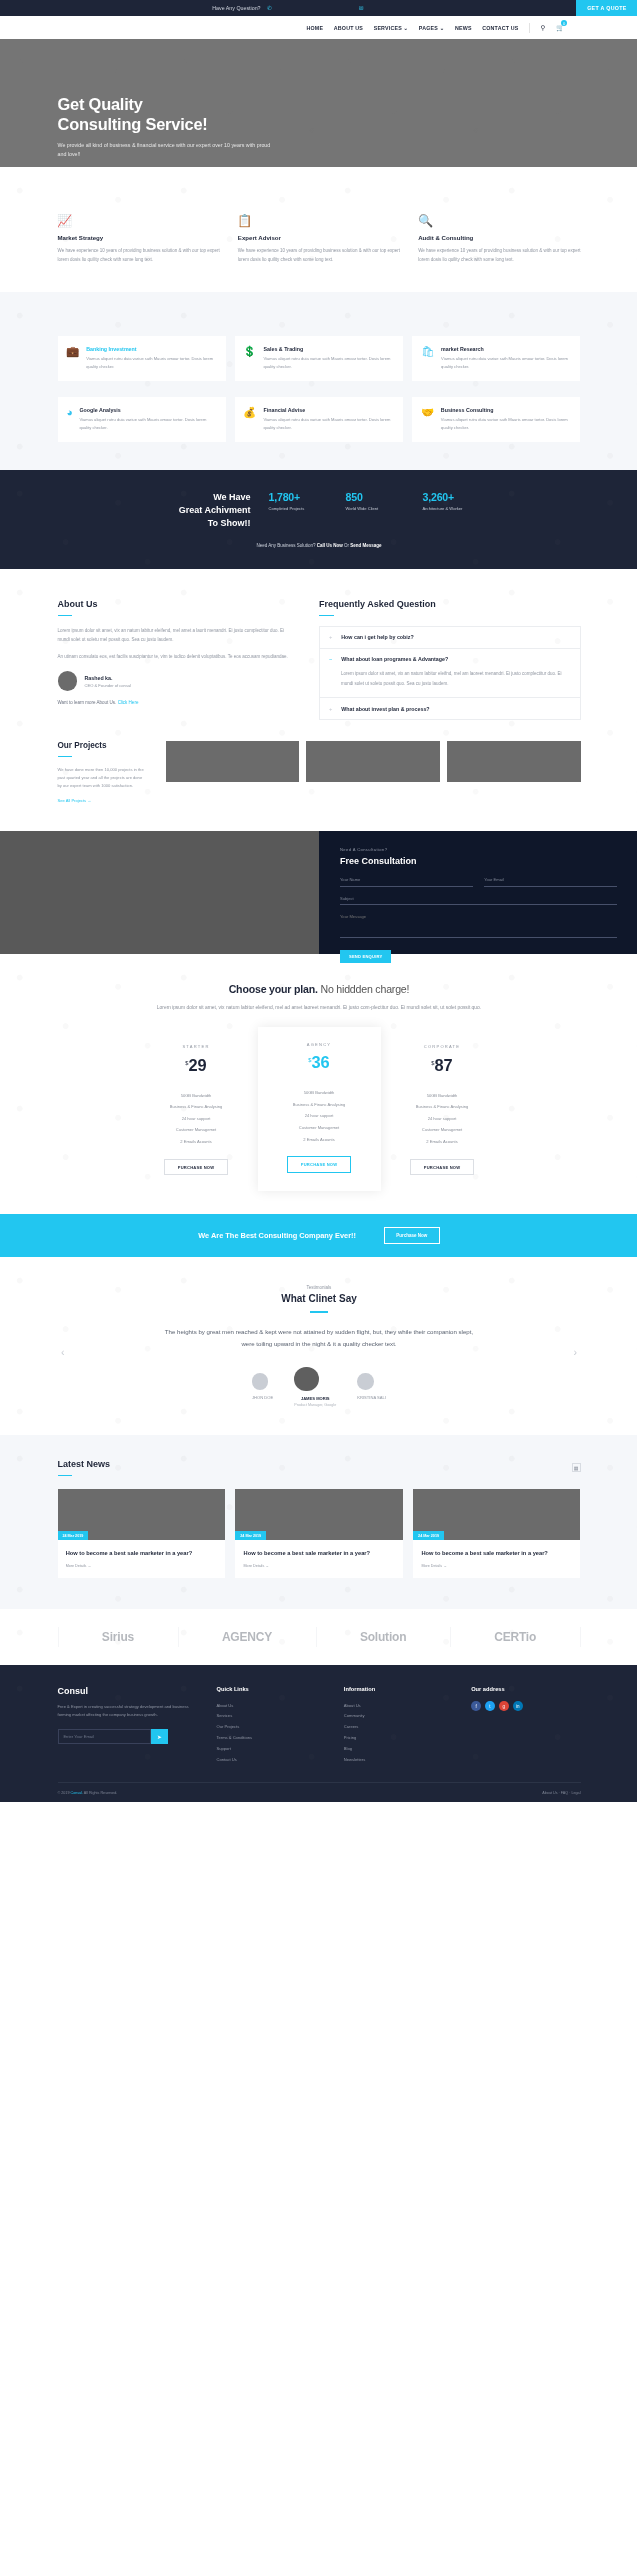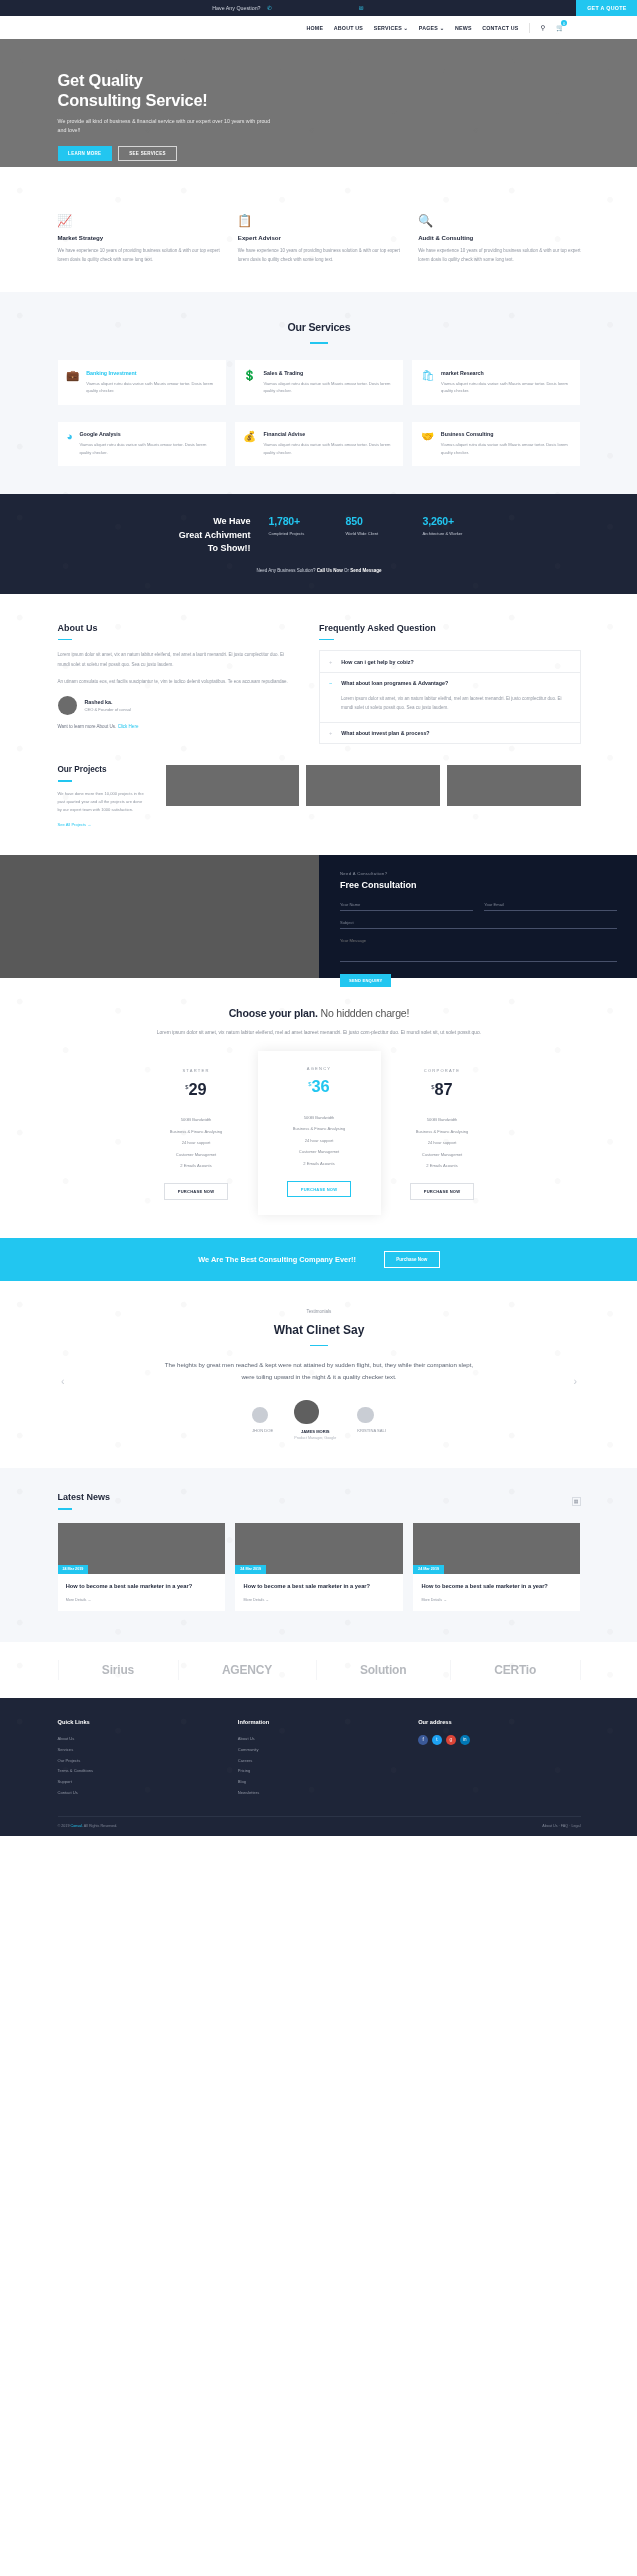--- a/index.html
+++ b/index.html
@@ -19,21 +19,21 @@
   .tb-gap{width:74px}
   .quote-btn{background:#22c6f0;color:#fff;font-size:5.3px;font-weight:bold;letter-spacing:0.3px;padding:0 11.4px;height:16.4px;display:flex;align-items:center;cursor:pointer}
   
   .nav{background:#fff;height:23px;display:flex;align-items:center;justify-content:flex-end;padding-right:74px;gap:10.6px;position:relative;z-index:3}
   .nav a{color:#1e2538;font-size:5.3px;font-weight:bold;letter-spacing:0.2px;text-decoration:none;cursor:pointer;white-space:nowrap}
   .nav .sep{width:0.8px;height:9.8px;background:#e2e2e2}
   .cart{position:relative;cursor:pointer}
   .badge{position:absolute;top:-4.1px;right:-3.3px;background:#22c6f0;color:#fff;font-size:4.1px;border-radius:50%;width:6.5px;height:6.5px;display:flex;align-items:center;justify-content:center}
   
   .hero{background:#757575;height:128px;position:relative;overflow:hidden}
-  .hero .inner{padding-top:32px}
+  .hero .inner{padding-top:56px}
   .hero h1{color:#fff;font-size:16.4px;line-height:1.18;font-weight:bold;letter-spacing:-0.2px}
   .hero p{color:#e8e8e8;font-size:5.3px;line-height:1.85;margin-top:6.5px;max-width:213px}
   .hbtns{margin-top:9.8px;display:flex;gap:5.7px}
   .btn-c{background:#22c6f0;color:#fff;font-size:4.5px;font-weight:bold;letter-spacing:0.3px;padding:4.1px 10.6px;cursor:pointer;border:none}
   .btn-o{background:transparent;color:#fff;font-size:4.5px;font-weight:bold;letter-spacing:0.3px;padding:4.1px 10.6px;border:0.8px solid rgba(255,255,255,.7);cursor:pointer}
   
   .sec{padding:28px 0;position:relative}
   .sh{text-align:center}
   .sh h2{font-size:10.6px;font-weight:bold;color:#1e2538;line-height:1.45;letter-spacing:-0.2px}
   .sh .dash{width:18px;height:1.6px;background:#22c6f0;margin:7.4px auto 0}
@@ -115,21 +115,21 @@
   .pbtn{margin-top:11.4px;display:inline-block;border:0.8px solid #dcdfe4;color:#1e2538;font-size:4.1px;font-weight:bold;padding:4.9px 13px;cursor:pointer;letter-spacing:0.2px;background:transparent}
   .pcol.feat2 .pbtn{border-color:#22c6f0;color:#22c6f0}
   
   .ctabar{background:#22c6f0;padding:13px 0;margin-top:23px}
   .ctabar .inner{display:flex;align-items:center;justify-content:center;gap:28px}
   .ctabar h4{color:#fff;font-size:7.4px;font-weight:bold}
   .ctabtn{border:0.8px solid #fff;color:#fff;background:transparent;font-size:4.5px;font-weight:bold;padding:4.9px 11.4px;cursor:pointer}
   
   .testi{padding:28px 0;text-align:center;position:relative}
   .testi .kick{font-size:4.5px;color:#9096a1}
-  .testi h2{font-size:12px;font-weight:bold;color:#1e2538;margin-top:9px}
+  .testi h2{font-size:10px;font-weight:bold;color:#1e2538;margin-top:3px}
   .testi .dash{width:18px;height:1.6px;background:#22c6f0;margin:7.4px auto 13px}
   .tquote{font-size:6.1px;color:#5a6270;line-height:2;max-width:311px;margin:0 auto;font-weight:500}
   .tav{display:flex;justify-content:center;align-items:center;gap:21px;margin-top:16.4px}
   .tav .av{width:16.4px;height:16.4px;border-radius:50%;background:#c9cdd4}
   .tav .av.big{width:24.5px;height:24.5px;background:#5f5f5f}
   .tav .cell{text-align:center}
   .tav .nm{font-size:4.1px;color:#9096a1;margin-top:4.9px}
   .tav .cell.active .nm{color:#1e2538;font-weight:bold}
   .tav .ro{font-size:3.7px;color:#b0b5bd;margin-top:1.6px}
   .arw{position:absolute;top:50%;font-size:10.6px;color:#c9cdd4;cursor:pointer}
@@ -228,24 +228,20 @@
         <div class="ic">🔍</div>
         <h4>Audit &amp; Consulting</h4>
         <p>We have experience 10 years of providing business solution &amp; with our top expert lorem dosis lio quility check with some long text.</p>
       </div>
     </div>
   </div>
 </div>
 
 <div class="sec services wm">
   <div class="inner">
-    <div class="sh">
-      <h2>Our Services</h2>
-      <div class="dash"></div>
-    </div>
     <div class="srow">
       <div class="scard hl">
         <div class="ic">💼</div>
         <div>
             <h5>Banking Investment</h5>
         <p>Viamus aliquet rutru duia variue sath Mauris omoar tortor. Dosis lorem quality checker.</p>
           </div>
       </div>
       <div class="scard">
         <div class="ic">💲</div>
@@ -524,20 +520,28 @@
       <div class="bsep"></div>
       <div class="brand">CERTio</div>
       <div class="bsep"></div>
     </div>
   </div>
 </div>
 
 <div class="footer wm">
   <div class="inner">
     <div class="fcols">
+      <div class="fc1">
+        <div class="flogo">Consul</div>
+        <p>Free &amp; Expert in creating successful strategy development and business forming market affecting the company business growth.</p>
+        <div class="fsub">
+          <input placeholder="Enter Your Email" style="">
+          <button>➤</button>
+        </div>
+      </div>
       <div class="fc">
         <h6>Quick Links</h6>
         <ul>
           <li>About Us</li>
           <li>Services</li>
           <li>Our Projects</li>
           <li>Terms &amp; Conditions</li>
           <li>Support</li>
           <li>Contact Us</li>
         </ul>

